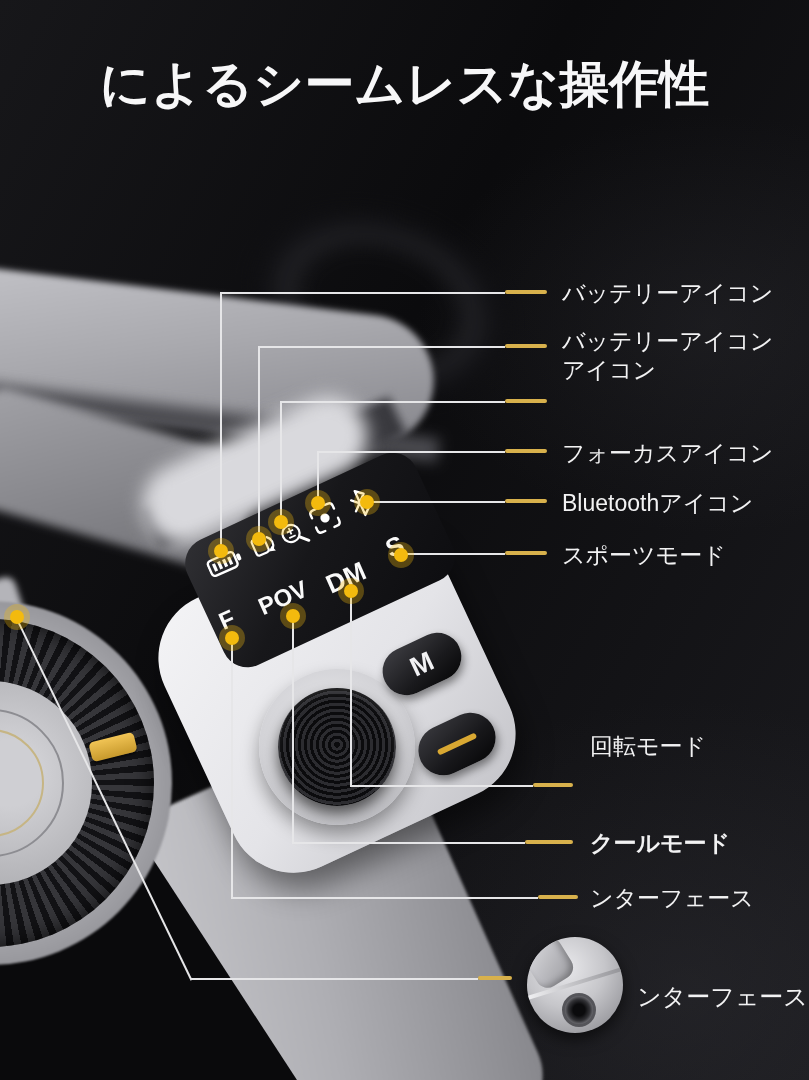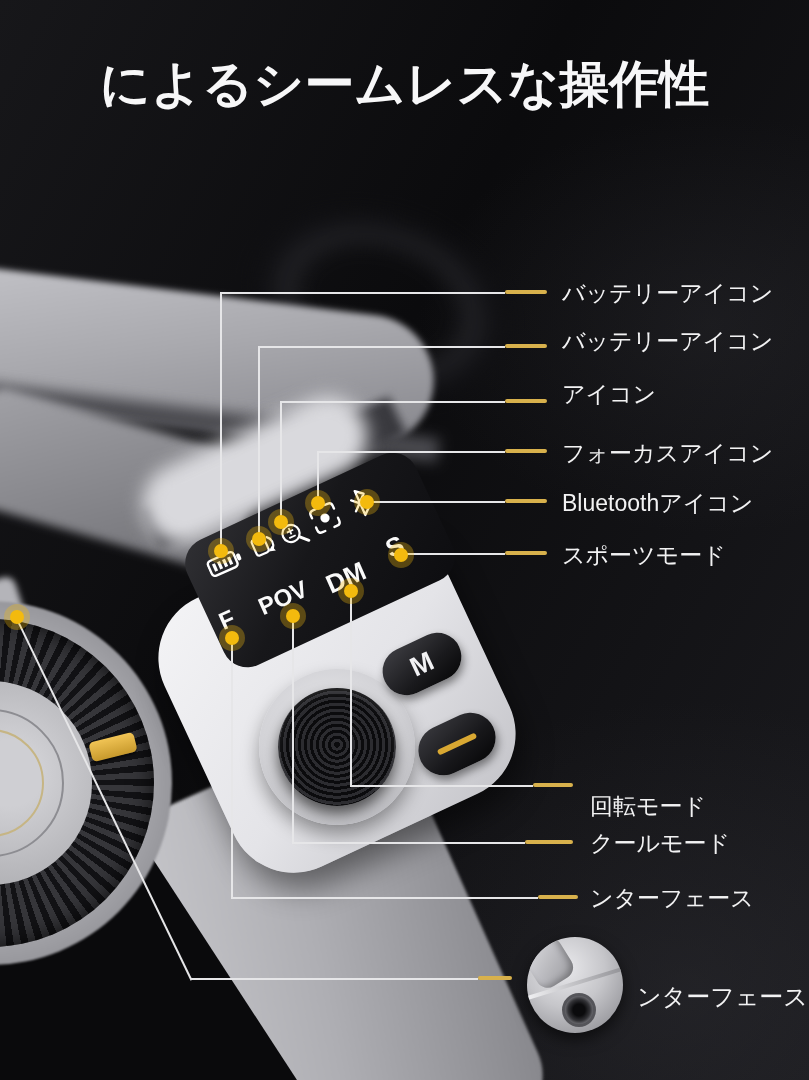--- a/index.html
+++ b/index.html
@@ -250,26 +250,26 @@
   <div class="abs dot" style="left:318px;top:503px;"></div>
   <div class="abs dot" style="left:367px;top:502px;"></div>
   <div class="abs dot" style="left:401px;top:555px;"></div>
   <div class="abs dot" style="left:351px;top:591px;"></div>
   <div class="abs dot" style="left:293px;top:616px;"></div>
   <div class="abs dot" style="left:232px;top:638px;"></div>
   <div class="abs dot" style="left:17px;top:617px;"></div>
 
   <div class="abs lbl" style="left:562px;top:279px;">バッテリーアイコン</div>
   <div class="abs lbl" style="left:562px;top:327px;">バッテリーアイコン</div>
-  <div class="abs lbl" style="left:562px;top:356px;margin-top:24px;">アイコン</div>
+  <div class="abs lbl" style="left:562px;top:356px;">アイコン</div>
   <div class="abs lbl" style="left:562px;top:439px;">フォーカスアイコン</div>
   <div class="abs lbl" style="left:562px;top:489px;">Bluetoothアイコン</div>
   <div class="abs lbl" style="left:562px;top:541px;">スポーツモード</div>
-  <div class="abs lbl" style="left:590px;top:792px;">回転モード</div>
-  <div class="abs lbl" style="left:590px;top:829px;">クールモード</div>
+  <div class="abs lbl" style="left:590px;top:732px;">回転モード</div>
+  <div class="abs lbl" style="left:590px;top:829px;font-weight:bold;">クールモード</div>
   <div class="abs lbl" style="left:590px;top:884px;">ンターフェース</div>
   <div class="abs lbl" style="left:637px;top:982px;font-size:24px;">ンターフェース</div>
 
   <div class="abs inset">
     <div class="lever"></div>
     <div class="seam"></div>
     <div class="hole"></div>
   </div>
 
   <div class="abs title">

